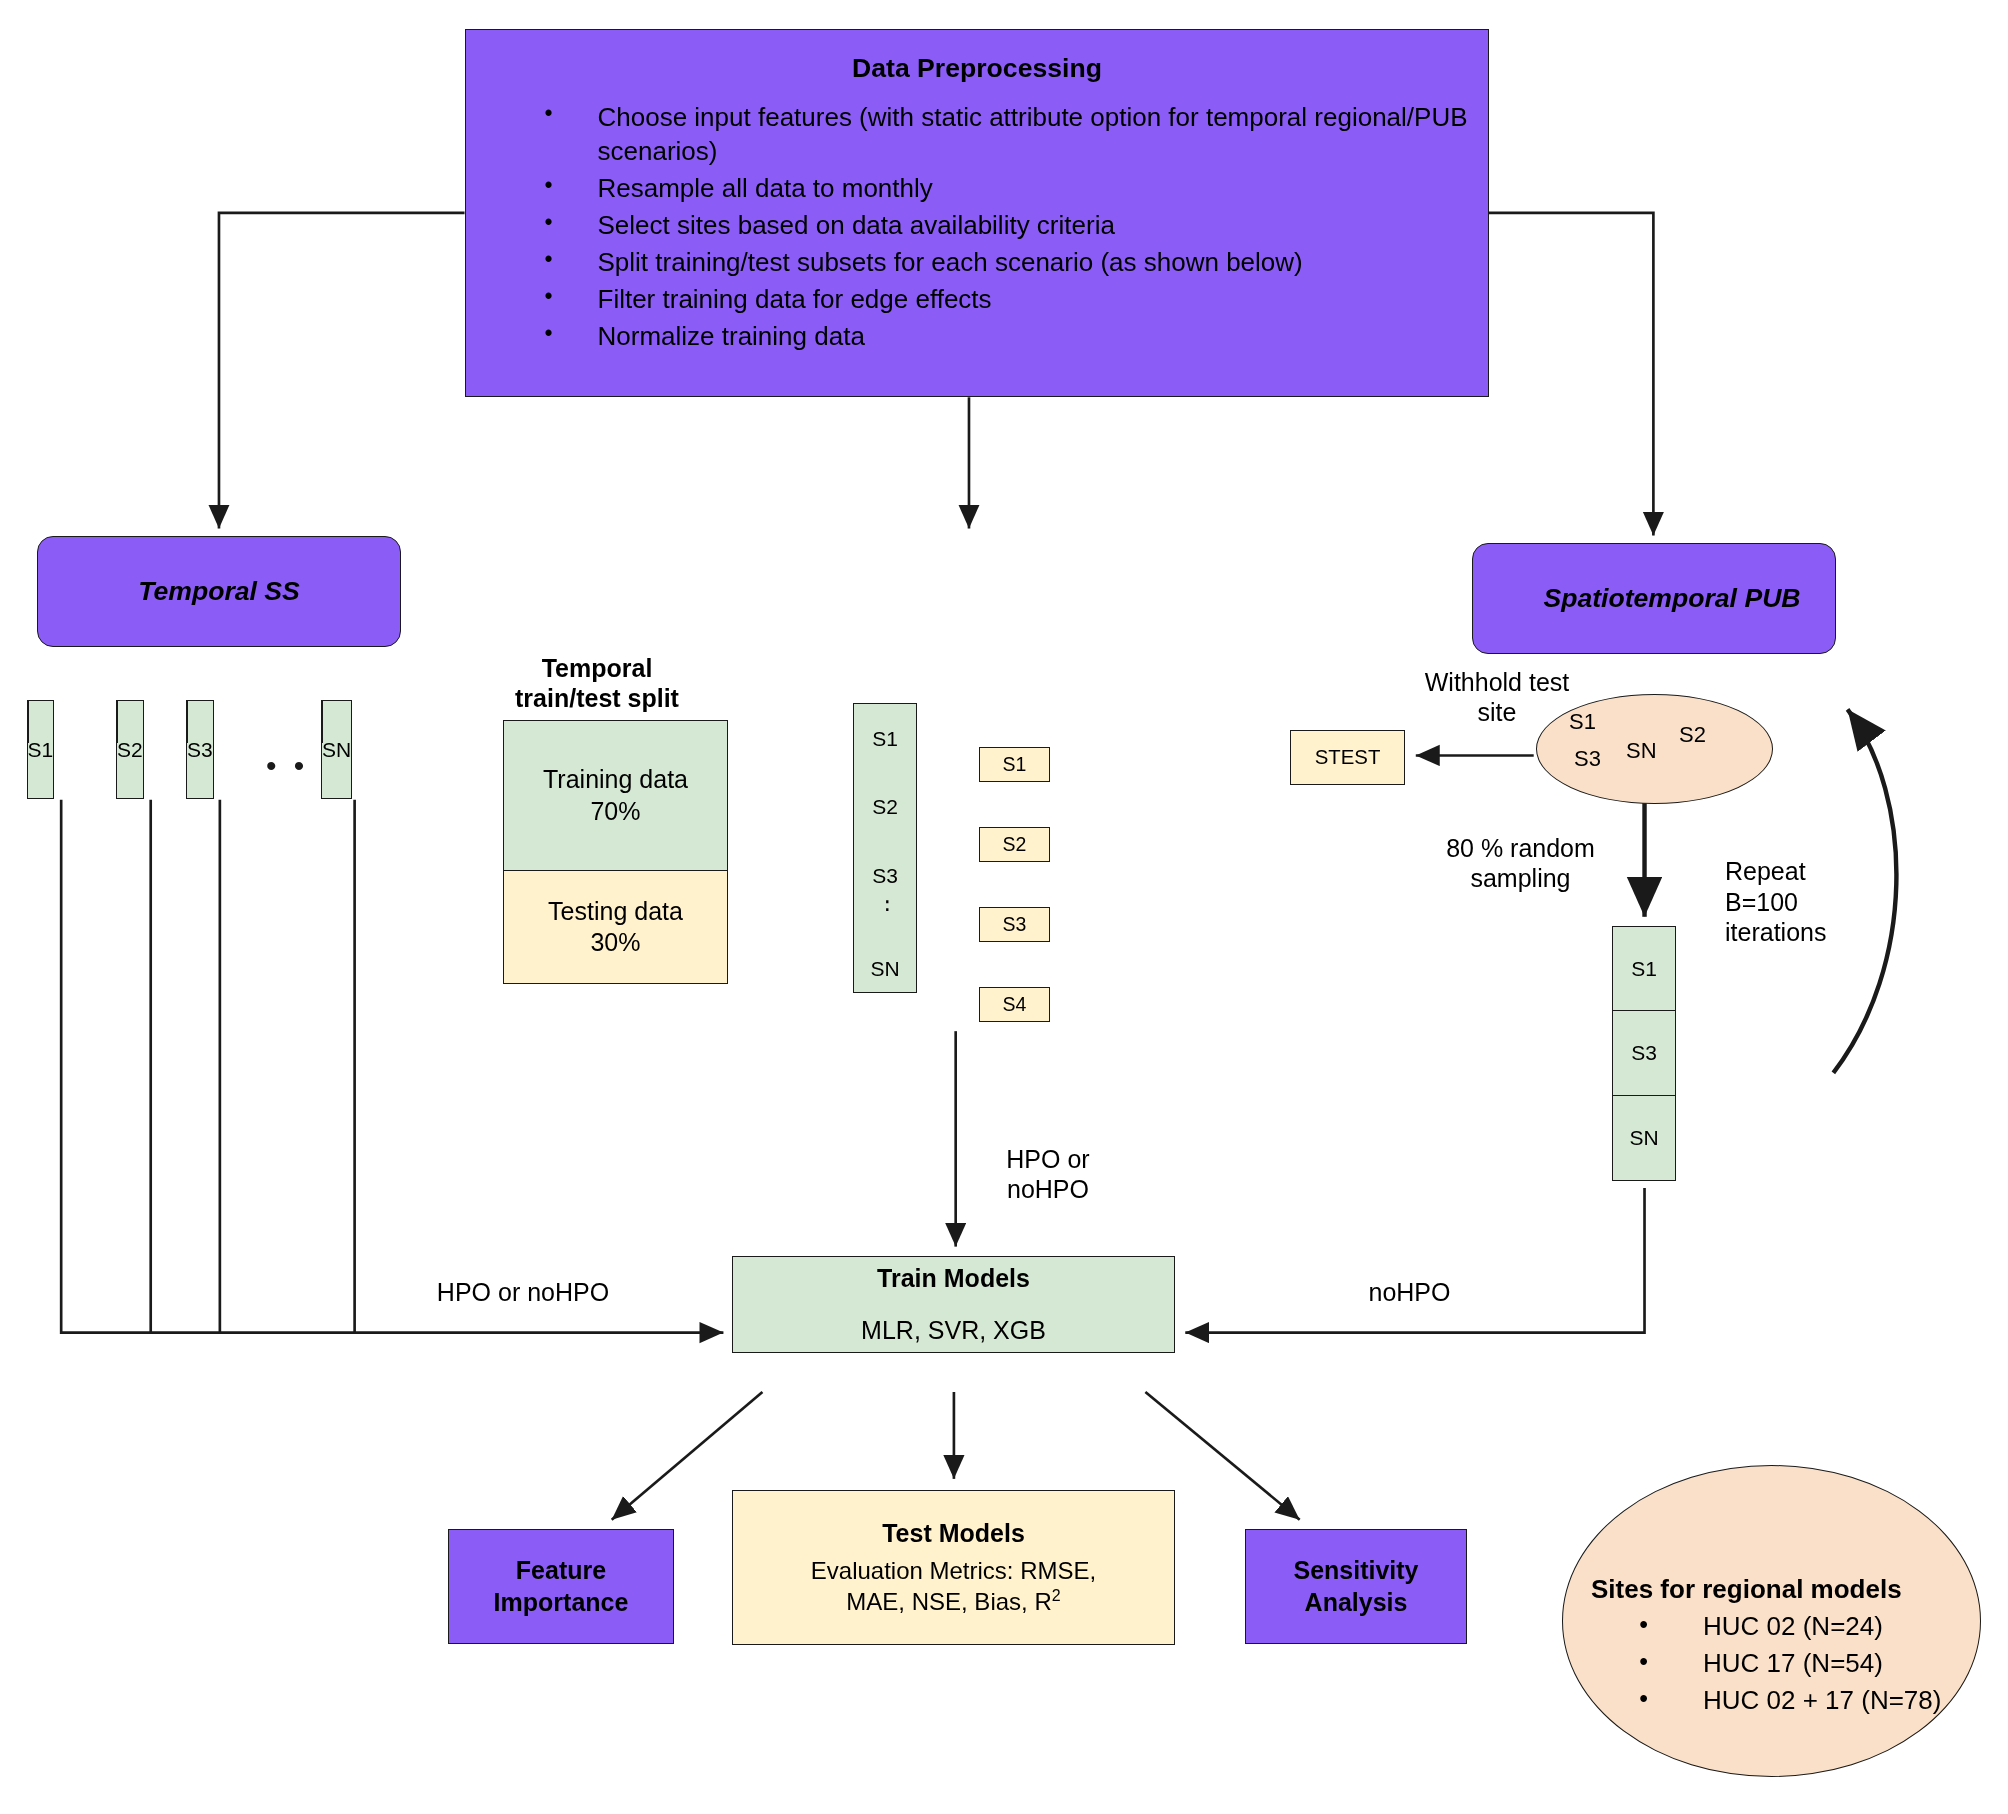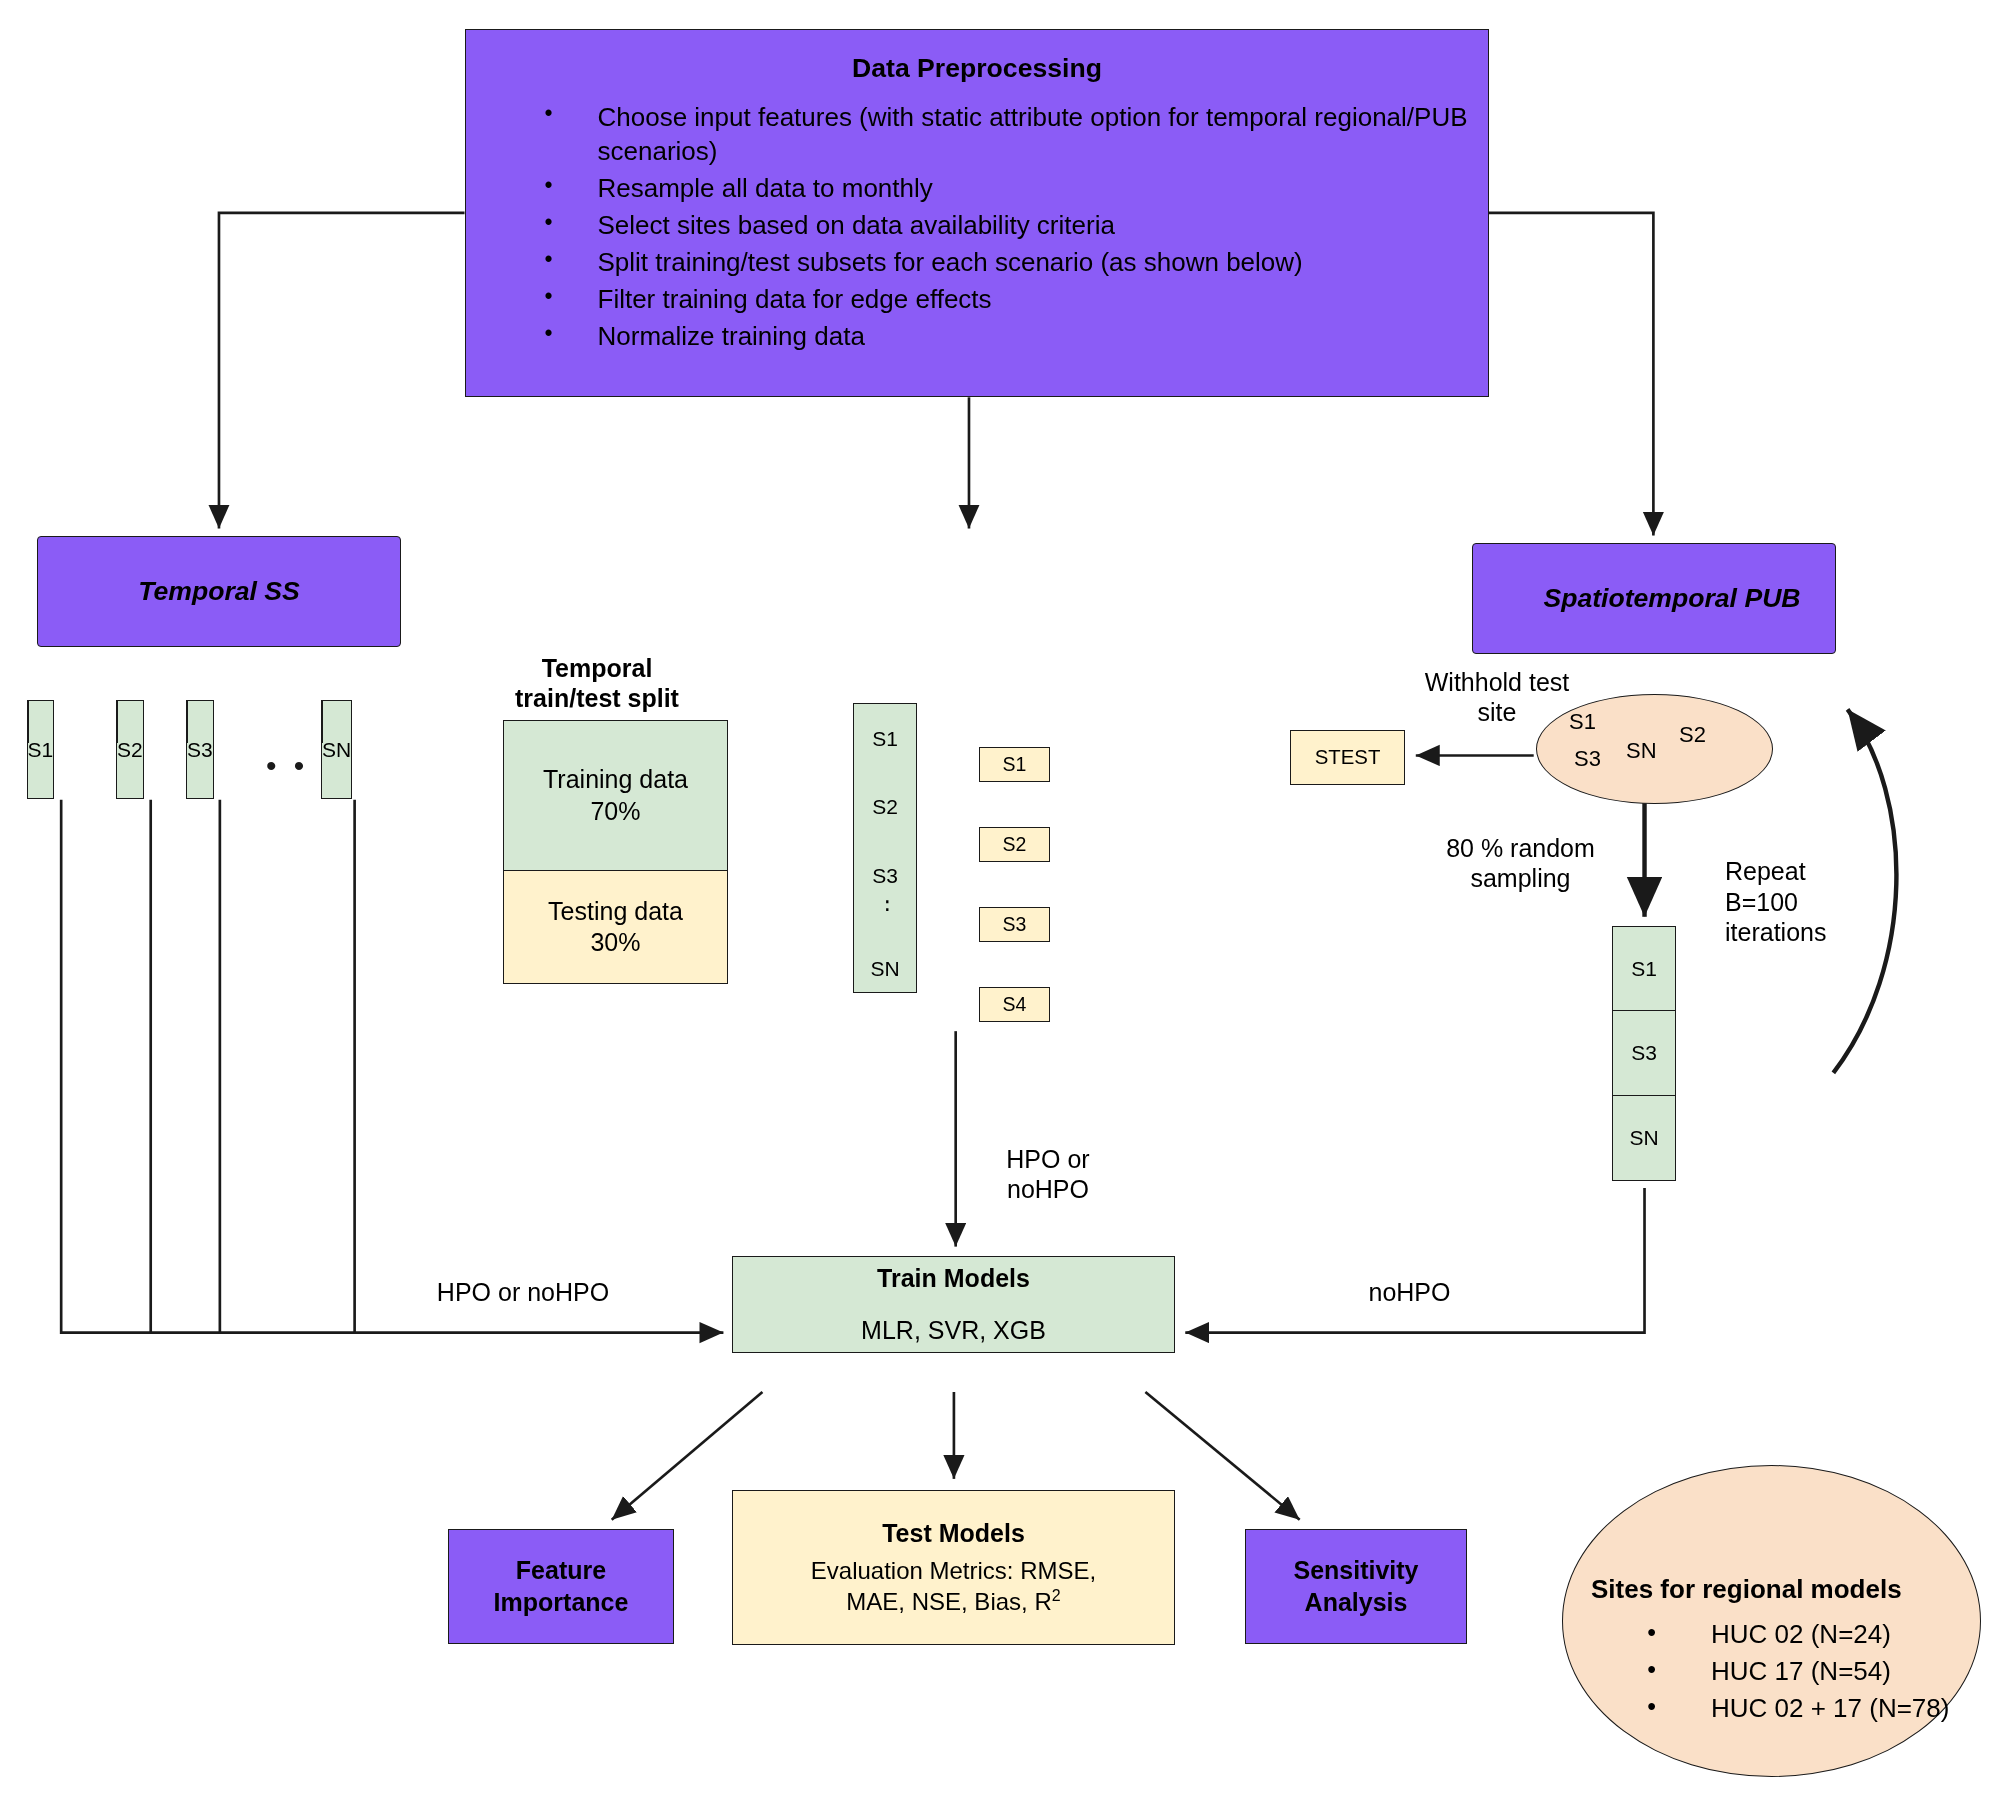--- a/index.html
+++ b/index.html
@@ -16,21 +16,21 @@
   .col{display:flex;flex-direction:column;align-items:center;justify-content:center;text-align:center;}
 
   
   #prep{left:465px;top:29px;width:1024px;height:368px;padding:12.4px 19.5px 8.9px 19.5px;}
   #prep .title{font-weight:bold;font-size:26.6px;text-align:center;margin:10.6px 0 16px 0;}
   #prep ul{margin:0;padding:0 0 0 59px;list-style:none;}
   #prep li{position:relative;font-size:26px;line-height:1.32;margin-bottom:2.7px;padding-left:53px;}
   #prep li::before{content:"\2022";position:absolute;left:0;top:-1.8px;font-size:23px;}
 
   
-  .scen{border-radius:4px;font-style:italic;font-weight:bold;font-size:26.6px;}
+  .scen{border-radius:16px;font-style:italic;font-weight:bold;font-size:26.6px;}
   #scen-ss{left:37px;top:536px;width:364px;height:111px;}
   #scen-reg{left:787px;top:536px;width:364px;height:111px;}
   #scen-pub{left:1472px;top:543px;width:364px;height:111px;padding-left:36px;}
 
   
   .ss-stack{position:absolute;width:69px;}
   .ss-top{height:99px;}
   .ss-bot{height:43px;border-top:none;}
   .ss-lbl{font-size:21px;}
 
@@ -64,21 +64,21 @@
 
   
   #feat{left:448px;top:1529px;width:226px;height:115px;font-weight:bold;font-size:25px;line-height:1.25;}
   #testm{left:732px;top:1490px;width:443px;height:155px;font-size:24px;line-height:1.3;padding:0 7px;}
   #testm .t1{font-weight:bold;margin-bottom:5.3px;font-size:25px;}
   #sens{left:1245px;top:1529px;width:222px;height:115px;font-weight:bold;font-size:25px;line-height:1.25;}
 
   
   #sites{position:absolute;left:1562px;top:1465px;width:417px;height:310px;border:1.8px solid #1a1a1a;border-radius:50%;background:#fae0c8;}
   #sites .hd{position:absolute;left:28px;top:108px;width:364px;font-weight:bold;font-size:26px;}
-  #sites ul{position:absolute;left:71px;top:142px;margin:8px;padding:0;list-style:none;width:337px;}
+  #sites ul{position:absolute;left:71px;top:142px;margin:0;padding:0;list-style:none;width:337px;}
   #sites li{position:relative;font-size:26px;line-height:1.42;padding-left:69px;}
   #sites li::before{content:"\2022";position:absolute;left:5.3px;top:-0.9px;font-size:25px;}
 </style>
 </head>
 <body>
 
 <div id="stage">
 
   <svg id="wires" viewBox="0 0 2265 2047">
     <defs>

